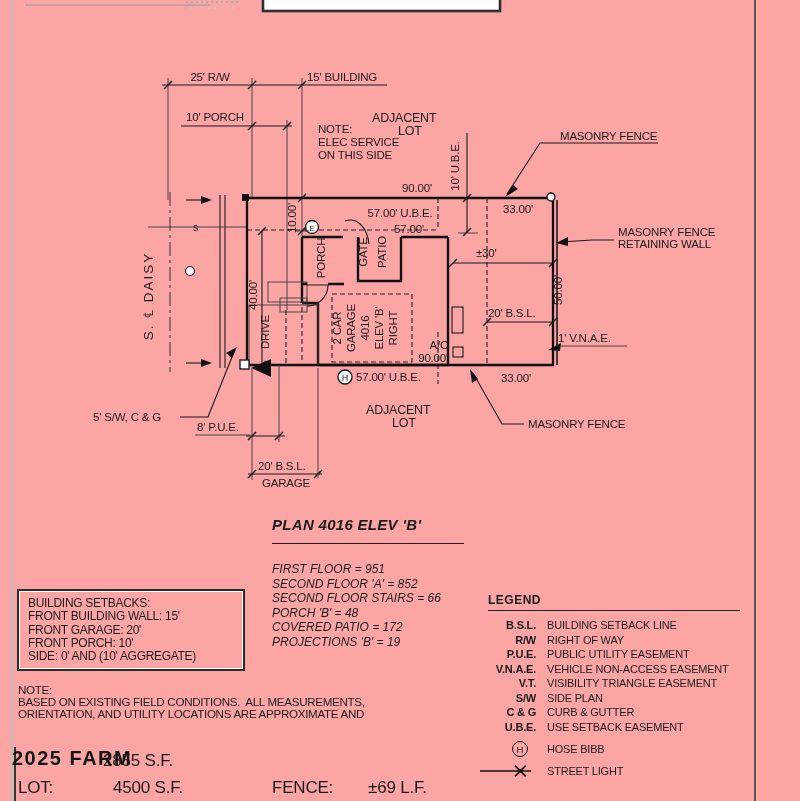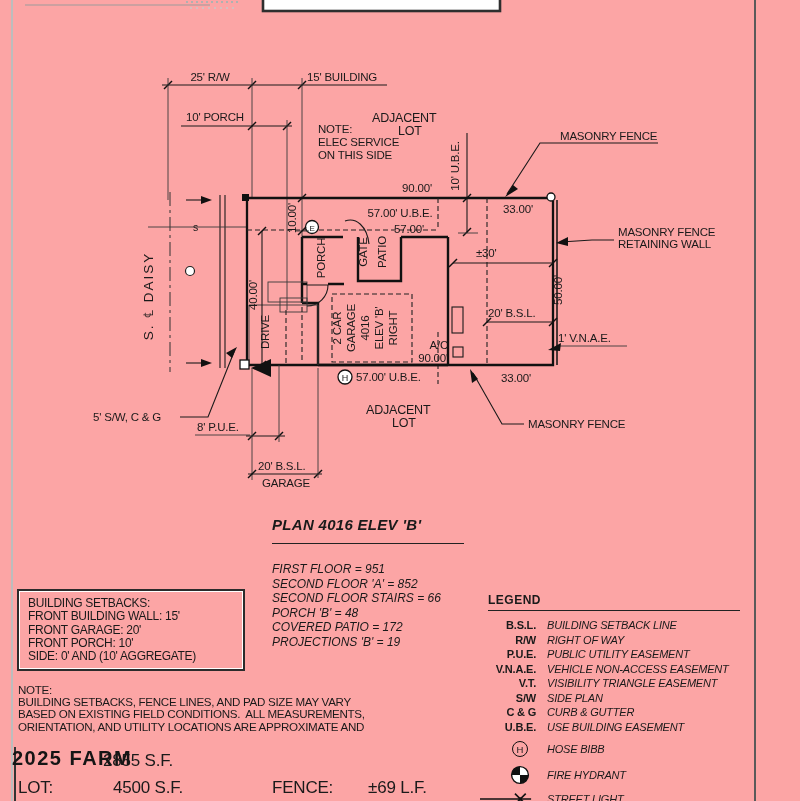--- a/index.html
+++ b/index.html
@@ -28,21 +28,21 @@
   .setback-line{font-size:12px;line-height:13.3px;white-space:pre;letter-spacing:-0.3px;}
   
   .note{left:18px;top:684px;width:470px;}
   .note-line{font-size:11.6px;line-height:12.2px;white-space:pre;letter-spacing:-0.3px;}
   
   .legend{left:488px;top:593px;width:268px;}
   .legend-title{font-size:12px;font-weight:600;letter-spacing:.5px;
                 border-bottom:1.6px solid #222;padding-bottom:3px;margin-bottom:7px;width:252px;}
   .legend-row{display:flex;line-height:14.55px;}
   .legend-abbr{width:48px;text-align:right;font-size:11px;font-weight:600;letter-spacing:-0.2px;flex:none;}
-  .legend-desc{margin-left:11px;font-size:11px;font-style:italic;letter-spacing:-0.2px;white-space:pre;}
+  .legend-desc{margin-left:11px;font-size:11px;letter-spacing:-0.2px;white-space:pre;}
   .legend-symrow{display:flex;align-items:center;}
   .legend-symcell{width:48px;flex:none;display:flex;justify-content:flex-end;}
   .hose-bibb-circle{width:14px;height:14px;border:1.5px solid #111;border-radius:50%;
                     font-size:9.5px;display:flex;align-items:center;justify-content:center;margin-right:8px;}
   
   .footer-text{font-size:17px;letter-spacing:-0.2px;white-space:pre;}
   .watermark{left:12px;top:747px;font-size:20px;font-weight:700;letter-spacing:1.5px;color:#151515;}
   .table-line{position:absolute;left:14px;top:747px;width:2px;height:54px;background:#333;}
 </style>
 </head>
@@ -266,21 +266,20 @@
   <div class="abs setbacks">
     <div class="setback-line">BUILDING SETBACKS:</div>
     <div class="setback-line">FRONT BUILDING WALL: 15'</div>
     <div class="setback-line">FRONT GARAGE: 20'</div>
     <div class="setback-line">FRONT PORCH: 10'</div>
     <div class="setback-line">SIDE: 0' AND (10' AGGREGATE)</div>
   </div>
 
   <div class="abs note">
     <div class="note-line">NOTE:</div>
-    <div class="note-line">BUILDING SETBACKS, FENCE LINES, AND PAD SIZE MAY VARY</div>
     <div class="note-line">BASED ON EXISTING FIELD CONDITIONS.  ALL MEASUREMENTS,</div>
     <div class="note-line">ORIENTATION, AND UTILITY LOCATIONS ARE APPROXIMATE AND</div>
   </div>
 
   <div class="abs legend">
     <div class="legend-title">LEGEND</div>
     <div class="legend-row">
       <span class="legend-abbr">B.S.L.</span>
       <span class="legend-desc">BUILDING SETBACK LINE</span>
     </div>
@@ -303,38 +302,28 @@
     <div class="legend-row">
       <span class="legend-abbr">S/W</span>
       <span class="legend-desc">SIDE PLAN</span>
     </div>
     <div class="legend-row">
       <span class="legend-abbr">C &amp; G</span>
       <span class="legend-desc">CURB &amp; GUTTER</span>
     </div>
     <div class="legend-row">
       <span class="legend-abbr">U.B.E.</span>
-      <span class="legend-desc">USE BUILDING EASEMENT</span>
+      <span class="legend-desc">USE SETBACK EASEMENT</span>
     </div>
 
     <div class="legend-symrow" style="margin-top:7px;">
       <span class="legend-symcell">
           <span class="hose-bibb-circle">H</span>
         </span>
       <span class="legend-desc">HOSE BIBB</span>
-    </div>
-    <div class="legend-symrow" style="margin-top:8px;">
-      <span class="legend-symcell">
-        <svg width="20" height="20" viewBox="0 0 20 20" style="margin-right:6px">
-          <circle cx="10" cy="10" r="8.4" fill="#fff" stroke="#111" stroke-width="1.4"></circle>
-          <path d="M10,10 L10,1.6 A8.4,8.4 0 0 0 1.6,10 Z" fill="#111"></path>
-          <path d="M10,10 L10,18.4 A8.4,8.4 0 0 0 18.4,10 Z" fill="#111"></path>
-        </svg>
-      </span>
-      <span class="legend-desc">FIRE HYDRANT</span>
     </div>
     <div class="legend-symrow" style="margin-top:6px;">
       <span class="legend-symcell" style="width:56px;margin-left:-8px;">
         <svg width="58" height="16" viewBox="0 0 58 16" style="margin-right:4px">
           <line x1="0" y1="8" x2="57" y2="8" stroke="#111" stroke-width="1.6"></line>
           <line x1="39" y1="2" x2="51" y2="14" stroke="#111" stroke-width="1.8"></line>
           <line x1="39" y1="14" x2="51" y2="2" stroke="#111" stroke-width="1.8"></line>
           <circle cx="45" cy="8" r="2" fill="#111"></circle>
         </svg>
       </span>

